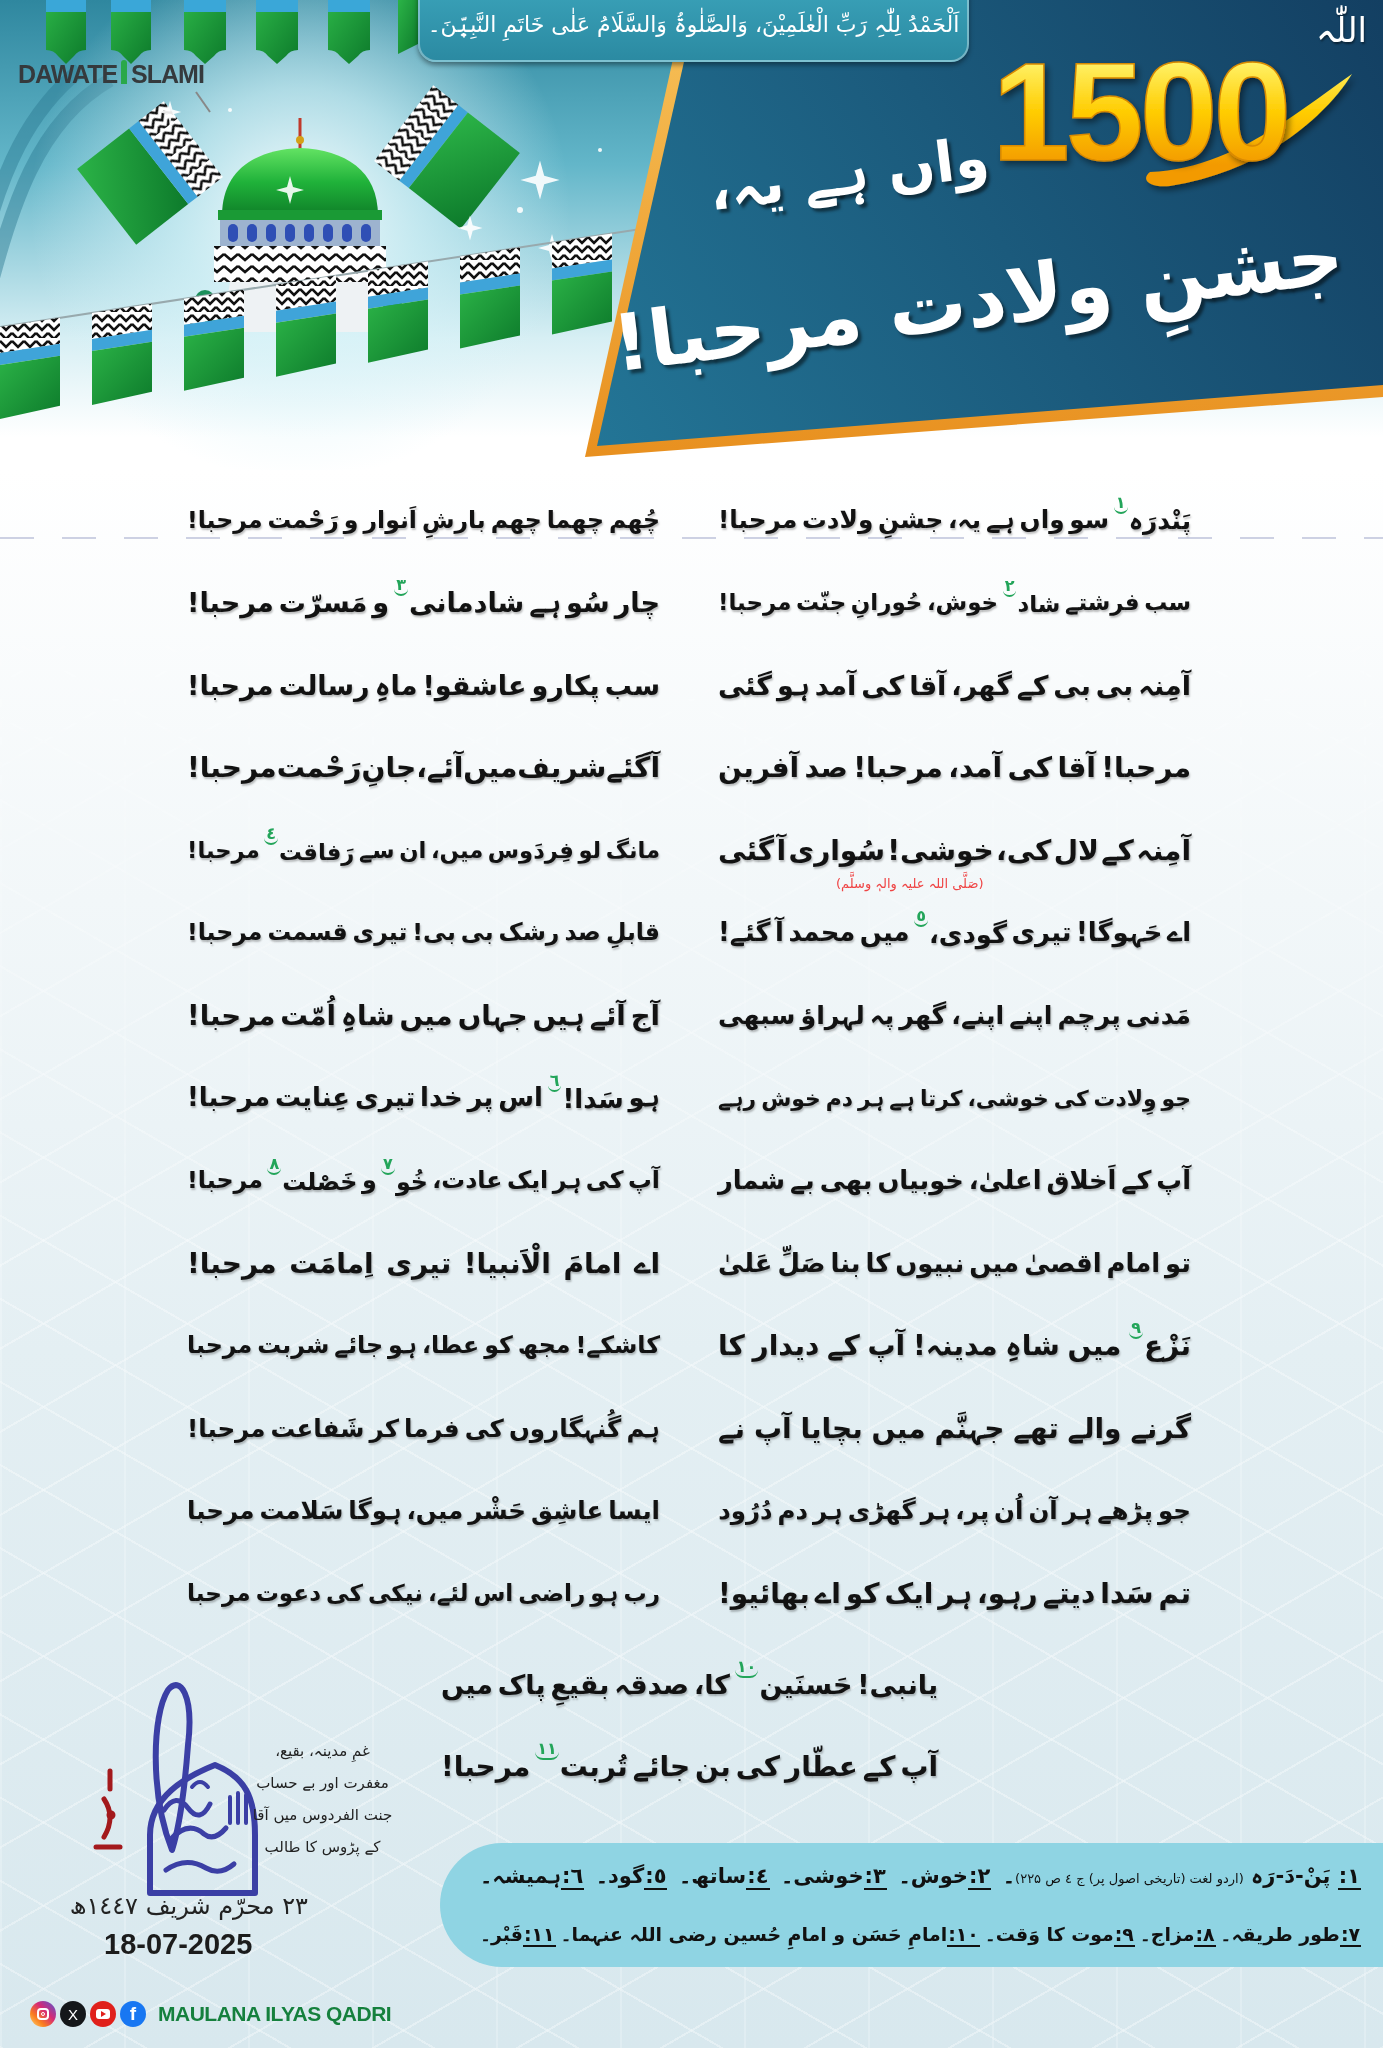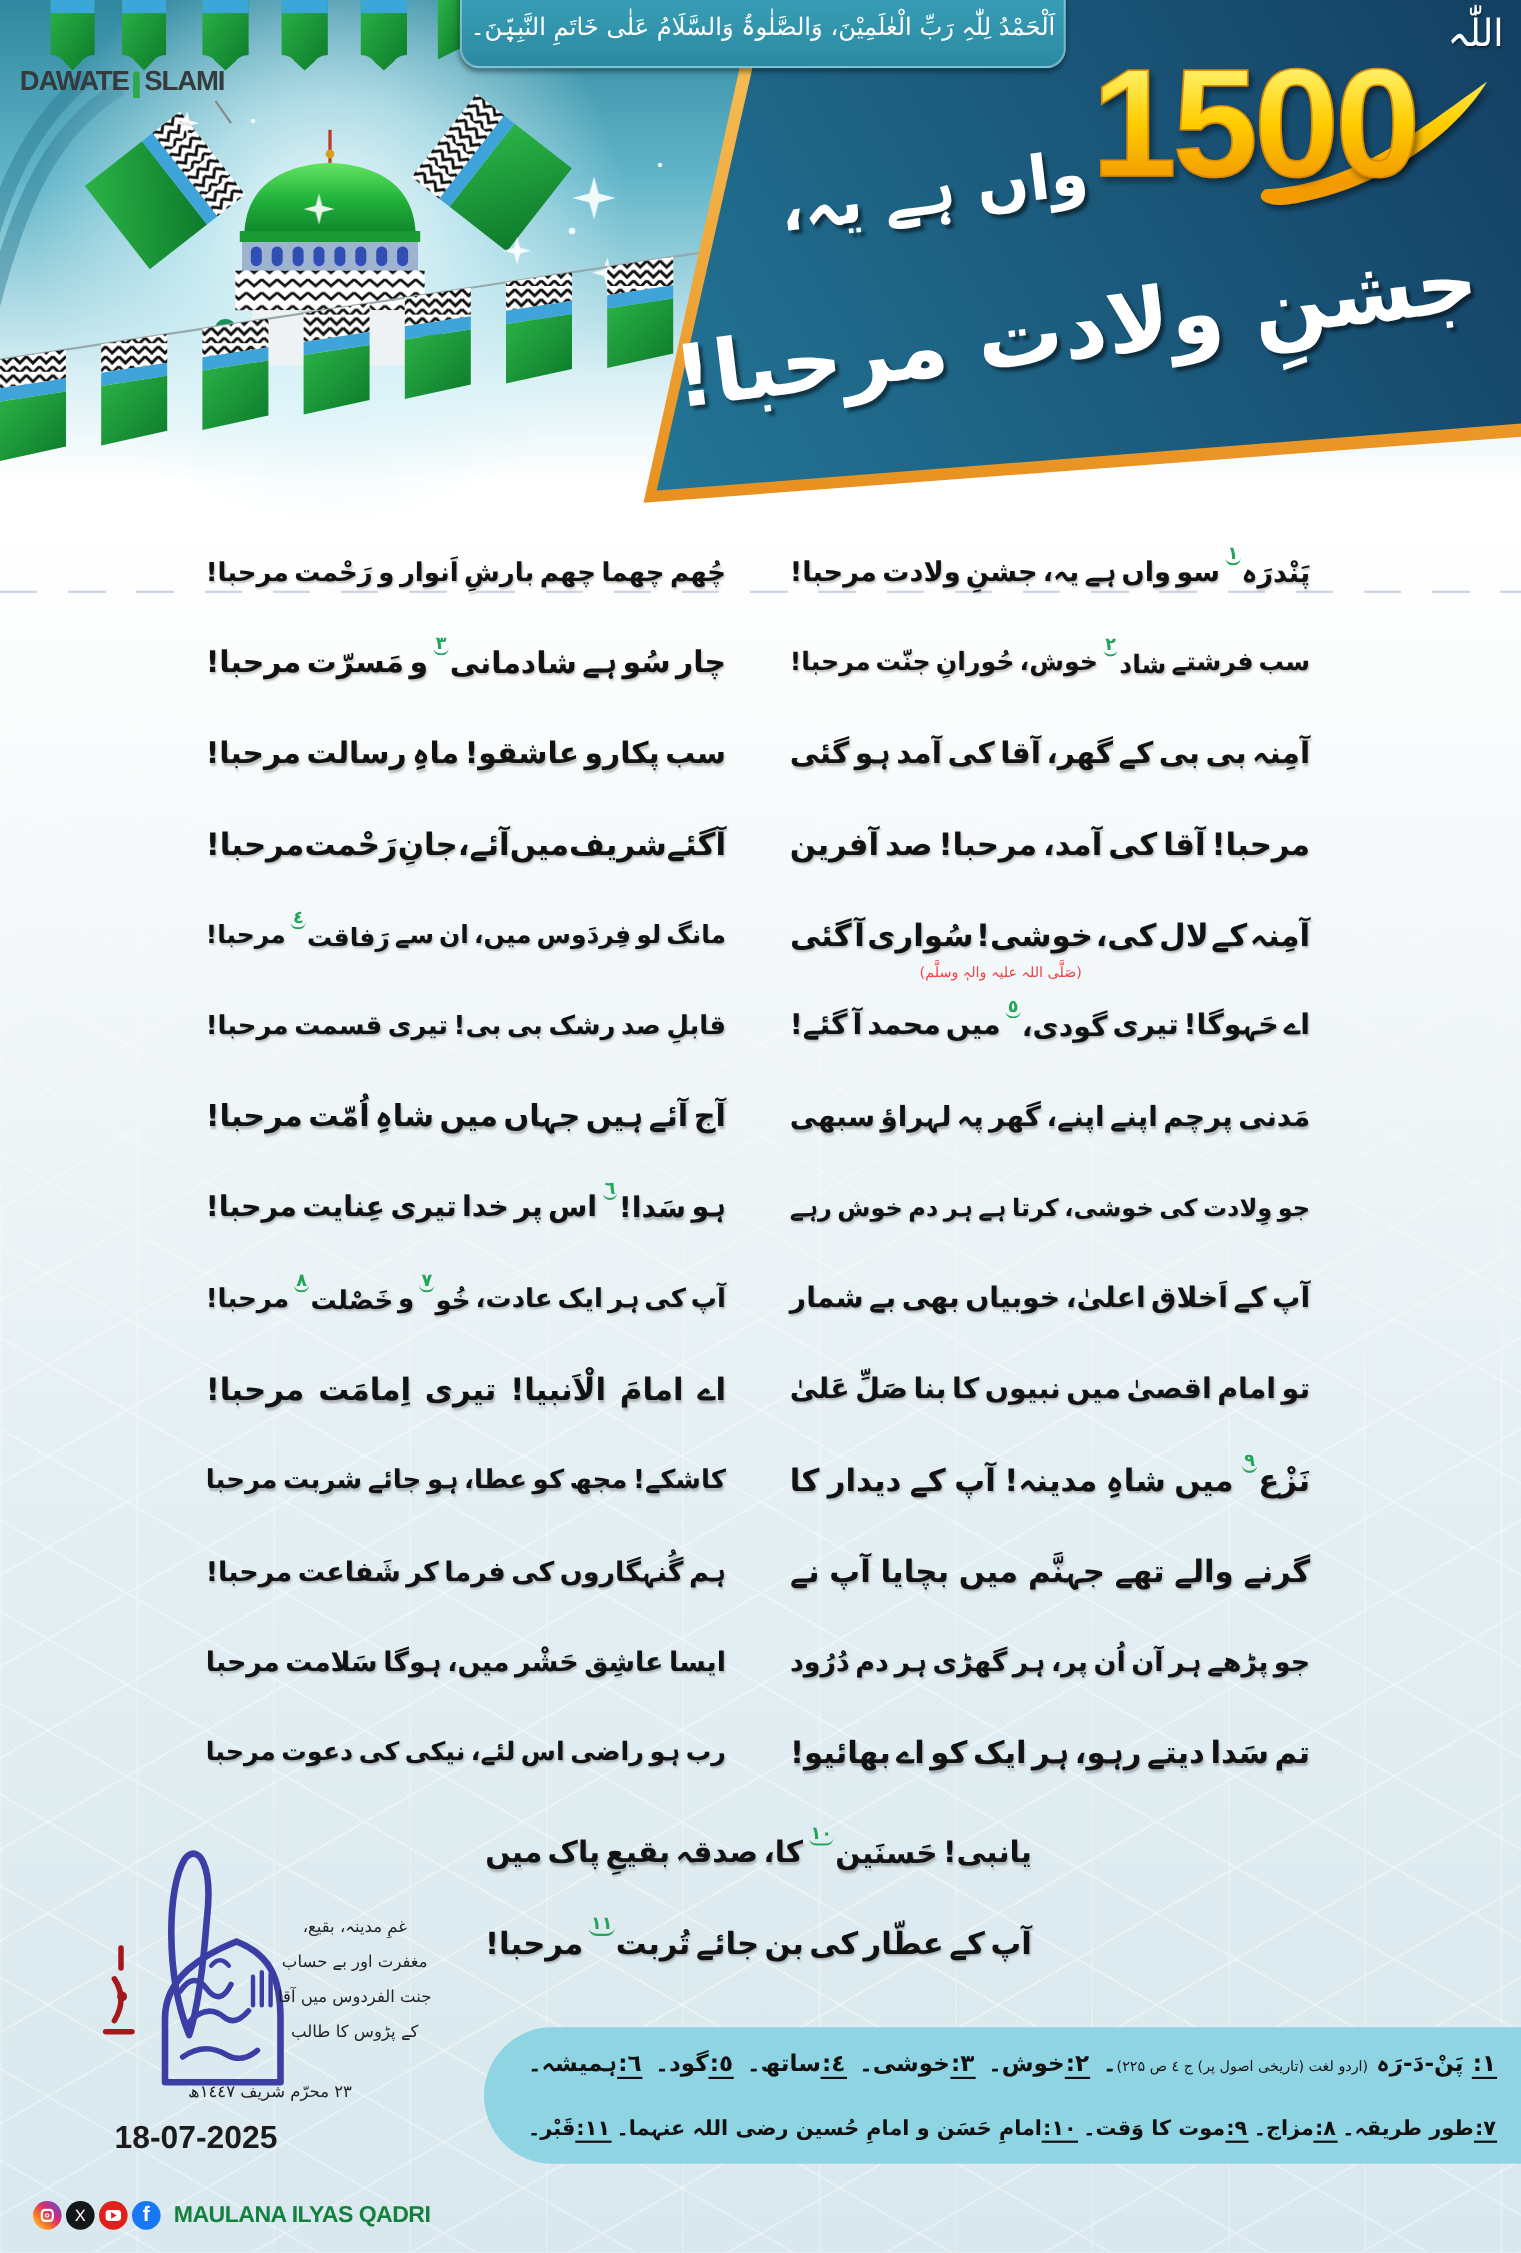--- a/index.html
+++ b/index.html
@@ -16,21 +16,21 @@
       repeating-linear-gradient(90deg, rgba(255,255,255,.35) 0 2px, transparent 2px 124px);
     opacity:.6;
     -webkit-mask-image: linear-gradient(180deg, transparent 0, #000 700px);
     mask-image: linear-gradient(180deg, transparent 0, #000 700px);
   }
   .scene { position:absolute; left:0; top:0; }
 
   .brand {
     position:absolute; left:18px; top:60px;
     font-family:"Liberation Sans", sans-serif; font-weight:bold; font-size:25px;
-    color:#353a3d; letter-spacing:-1px; display:flex; align-items:flex-end;
+    color:#353a3d; letter-spacing:-1px; display:flex; align-items:flex-start;
   }
   .brand-i { display:inline-block; width:6px; height:24px; background:#2aa84a; margin:0 4px; border-radius:3px 3px 0 0; }
 
   .banner {
     position:absolute; left:418px; top:-14px; width:551px; height:76px;
     background:linear-gradient(180deg,#3aa2b9,#2b8aa2);
     border-radius:0 0 18px 18px; box-shadow:0 3px 5px rgba(0,0,0,.4);
     border:2px solid rgba(255,255,255,.35); border-top:none;
     color:#fff; font-size:22px; text-align:center; direction:rtl;
     box-sizing:border-box; padding-top:26px; white-space:nowrap; overflow:hidden;
@@ -81,21 +81,21 @@
   .fi { white-space:nowrap; }
   .fnum { border-bottom:2px solid #111; padding:0 1px; }
   .fref { font-size:13px; font-weight:normal; }
 
   .sig { position:absolute; left:80px; top:1675px; }
   .caption {
     position:absolute; left:250px; top:1735px; width:145px; text-align:center; direction:rtl;
     font-size:15px; line-height:32px; color:#222;
   }
   .caption div { white-space:nowrap; }
-  .hijri { position:absolute; left:108px; top:1892px; width:212px; direction:rtl; font-size:15px; color:#222; white-space:nowrap; }
+  .hijri { position:absolute; left:96px; top:1892px; width:212px; direction:rtl; font-size:24px; color:#222; white-space:nowrap; }
   .date {
     position:absolute; left:104px; top:1928px; font-family:"Liberation Sans", sans-serif; font-weight:bold;
     font-size:29px; color:#1c1c1c; white-space:nowrap;
   }
   .social { position:absolute; left:30px; top:2001px; display:flex; align-items:center; }
   .sicon {
     width:26px; height:26px; border-radius:50%; margin-right:4px; display:flex; align-items:center; justify-content:center;
     color:#fff; font-family:"Liberation Sans", sans-serif; font-weight:bold; font-size:16px; box-sizing:border-box;
   }
   .ig { background:linear-gradient(45deg,#feda75,#fa7e1e 30%,#d62976 60%,#4f5bd5); }

